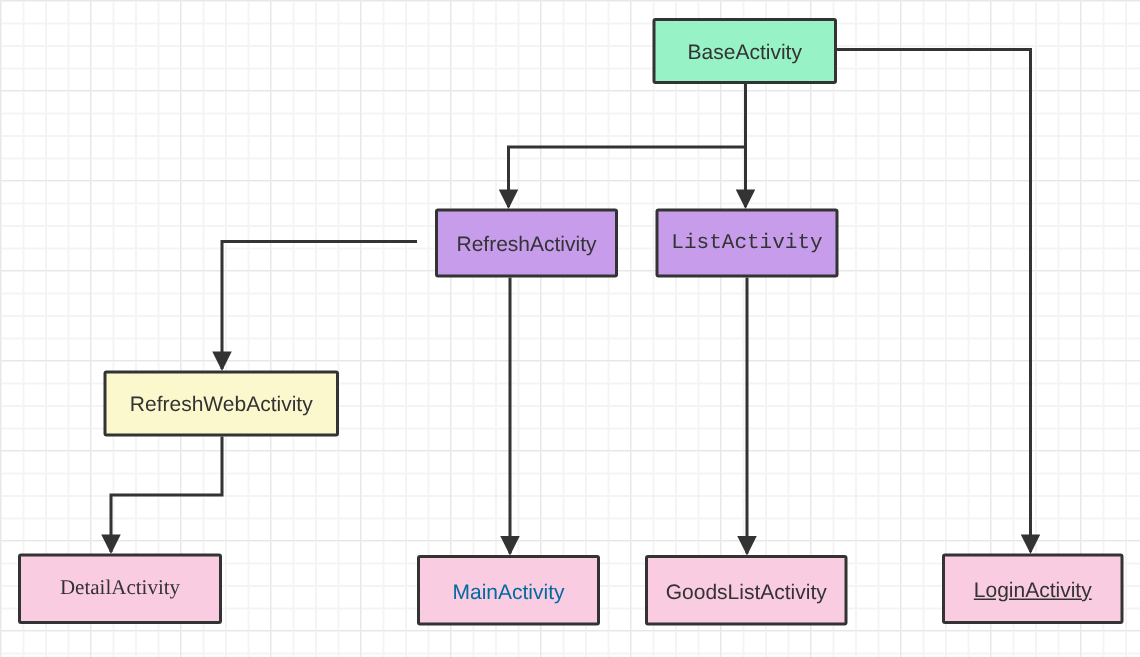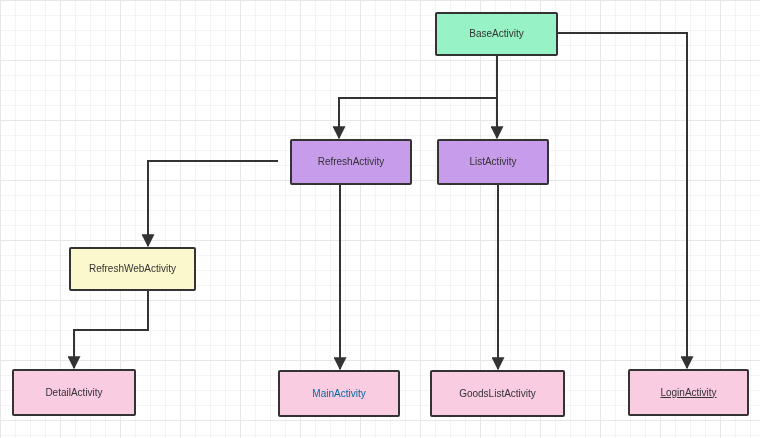--- a/index.html
+++ b/index.html
@@ -35,21 +35,21 @@
     stroke-linejoin: miter;
   }
   .node {
     position: absolute;
     box-sizing: border-box;
     border: 2px solid #333333;
     border-radius: 2px;
     display: flex;
     align-items: center;
     justify-content: center;
-    font-size: 10px;
+    font-size: 14px;
     line-height: 1;
     cursor: default;
     user-select: none;
   }
 </style>
 </head>
 <body>
 
 <div class="canvas">
   <svg class="edges-layer" width="760" height="438" viewBox="0 0 760 438" xmlns="http://www.w3.org/2000/svg">
@@ -68,27 +68,27 @@
         <polyline points="558,33 687,33 687,368" stroke="#333333" marker-end="url(#arrowhead)"></polyline>
       </g>
   </svg>
   <div id="node-group">
       <div class="node" style="left: 435px; top: 12px; width: 123px; height: 44px; background: rgb(151, 242, 198); border-color: rgb(51, 51, 51); color: rgb(51, 51, 51);">
         <span>BaseActivity</span>
       </div>
       <div class="node" style="left: 290px; top: 139px; width: 122px; height: 46px; background: rgb(198, 156, 235); border-color: rgb(51, 51, 51); color: rgb(51, 51, 51);">
         <span>RefreshActivity</span>
       </div>
-      <div class="node" style="left: 437px; top: 139px; width: 112px; height: 46px; background: rgb(198, 156, 235); border-color: rgb(51, 51, 51); color: rgb(51, 51, 51);">
+      <div class="node" style="left: 437px; top: 139px; width: 122px; height: 46px; background: rgb(198, 156, 235); border-color: rgb(51, 51, 51); color: rgb(51, 51, 51); font-family: Liberation Mono, monospace;">
         <span>ListActivity</span>
       </div>
-      <div class="node" style="left: 69px; top: 247px; width: 127px; height: 44px; background: rgb(250, 248, 204); border-color: rgb(51, 51, 51); color: rgb(51, 51, 51);">
+      <div class="node" style="left: 69px; top: 247px; width: 157px; height: 44px; background: rgb(250, 248, 204); border-color: rgb(51, 51, 51); color: rgb(51, 51, 51);">
         <span>RefreshWebActivity</span>
       </div>
-      <div class="node" style="left: 12px; top: 369px; width: 124px; height: 47px; background: rgb(249, 204, 225); border-color: rgb(51, 51, 51); color: rgb(51, 51, 51);">
+      <div class="node" style="left: 12px; top: 369px; width: 136px; height: 47px; background: rgb(249, 204, 225); border-color: rgb(51, 51, 51); color: rgb(51, 51, 51); font-family: Liberation Serif, serif;">
         <span>DetailActivity</span>
       </div>
       <div class="node" style="left: 278px; top: 370px; width: 122px; height: 47px; background: rgb(249, 204, 225); border-color: rgb(51, 51, 51); color: #0369a1;">
         <span>MainActivity</span>
       </div>
       <div class="node" style="left: 430px; top: 370px; width: 135px; height: 47px; background: rgb(249, 204, 225); border-color: rgb(51, 51, 51); color: rgb(51, 51, 51);">
         <span>GoodsListActivity</span>
       </div>
       <div class="node" style="left: 628px; top: 369px; width: 121px; height: 47px; background: rgb(249, 204, 225); border-color: rgb(51, 51, 51); color: rgb(51, 51, 51); text-decoration: underline;">
         <span>LoginActivity</span>

